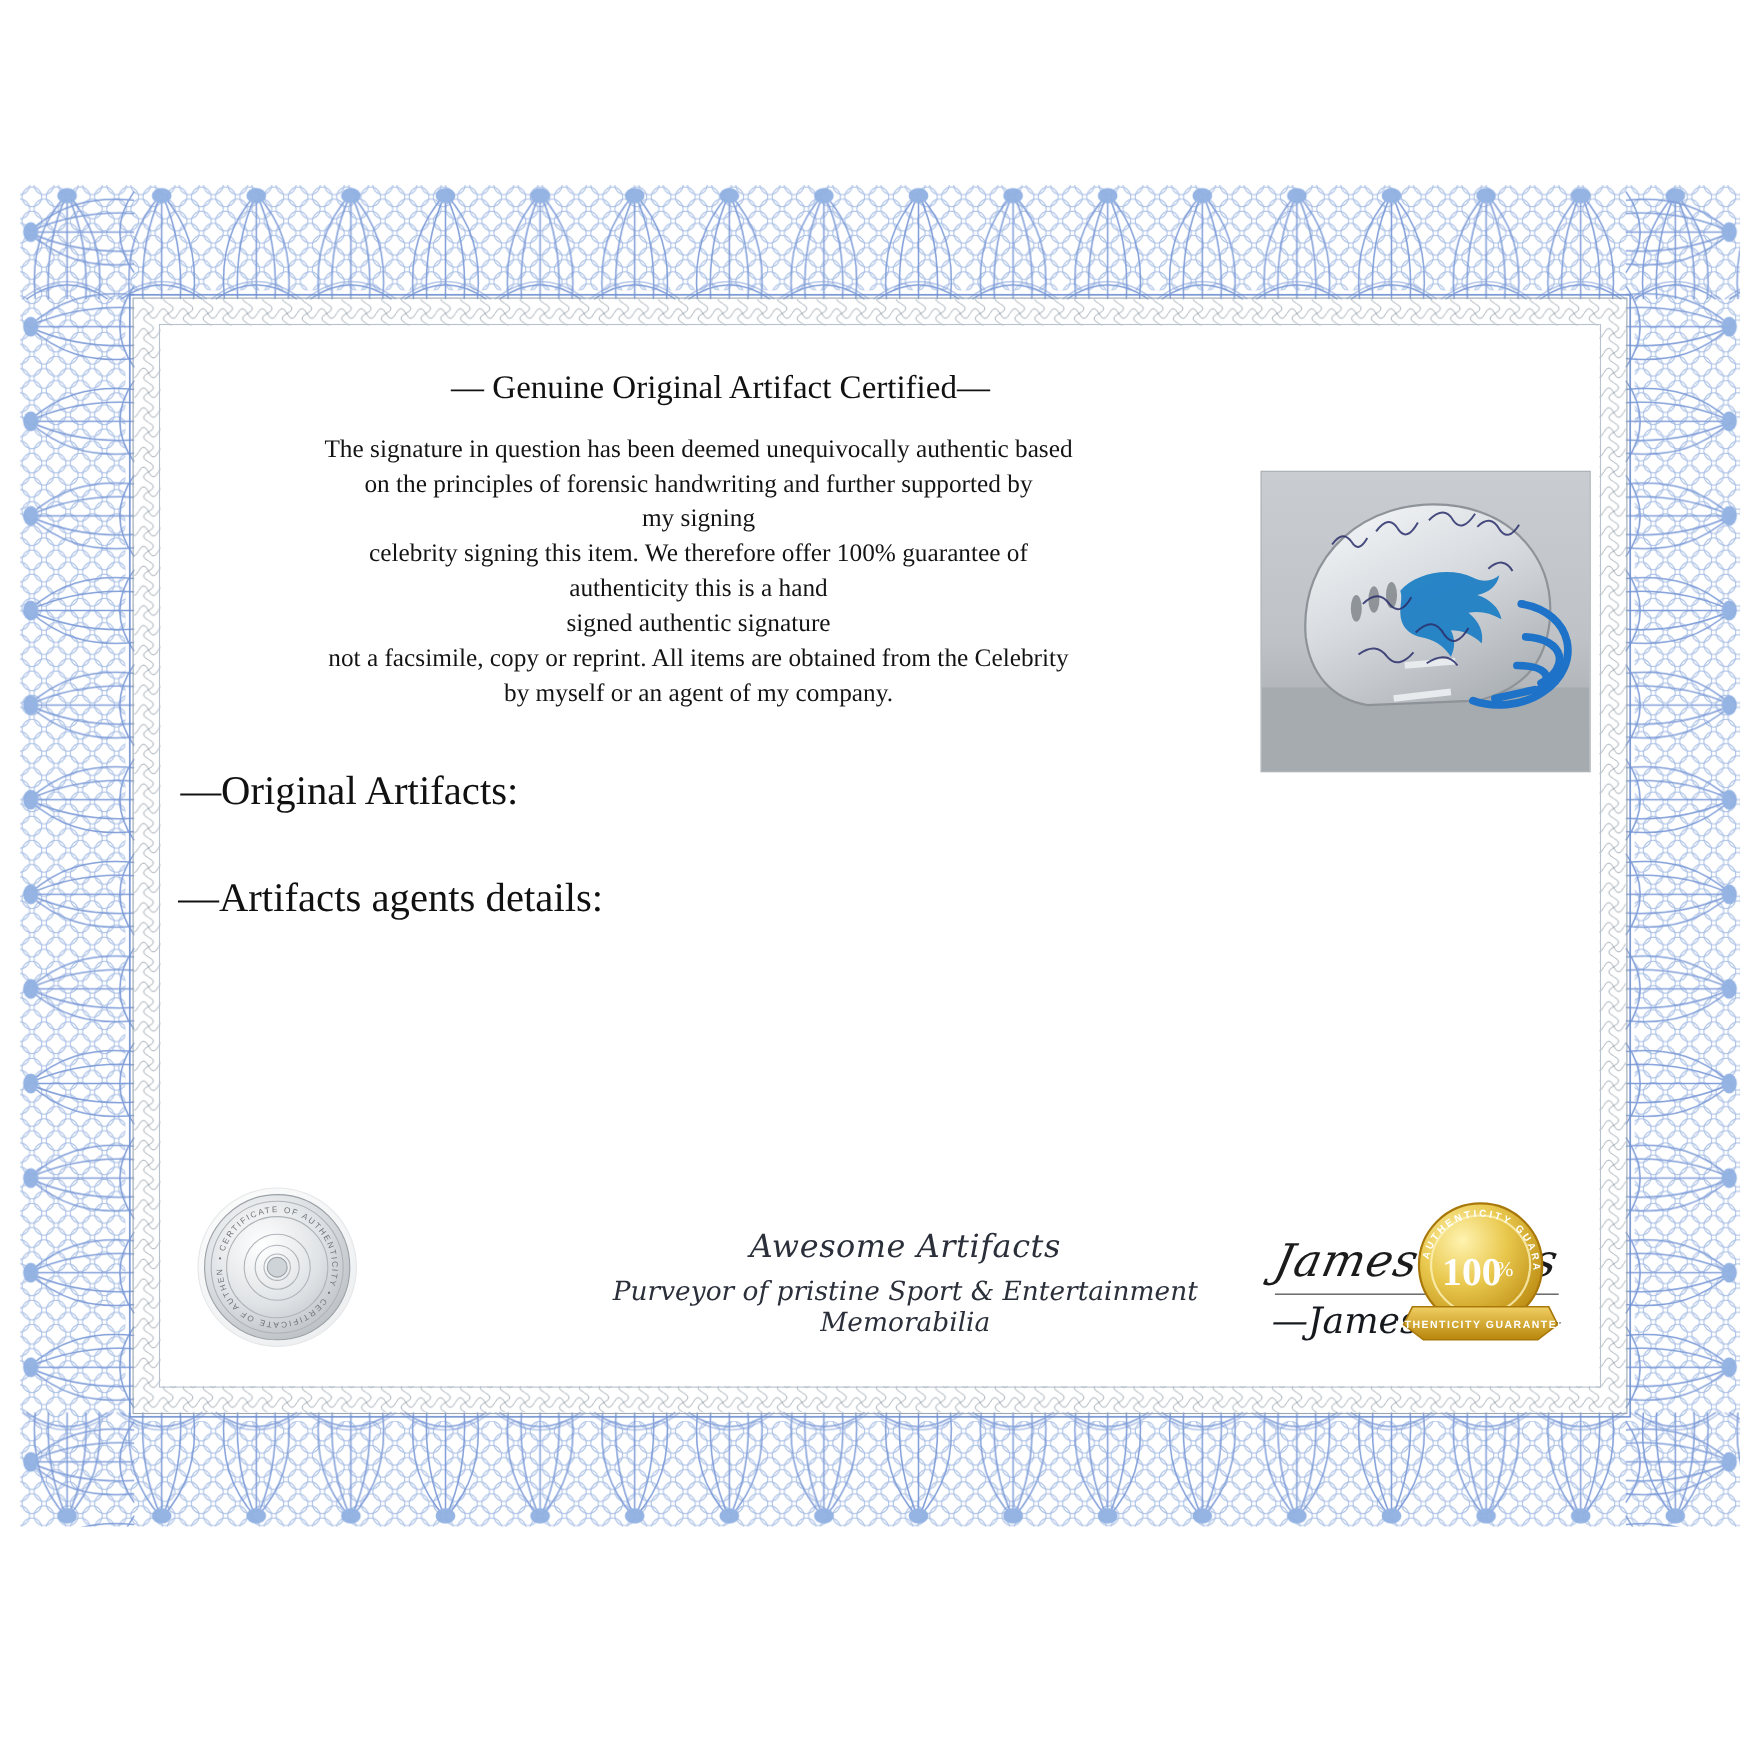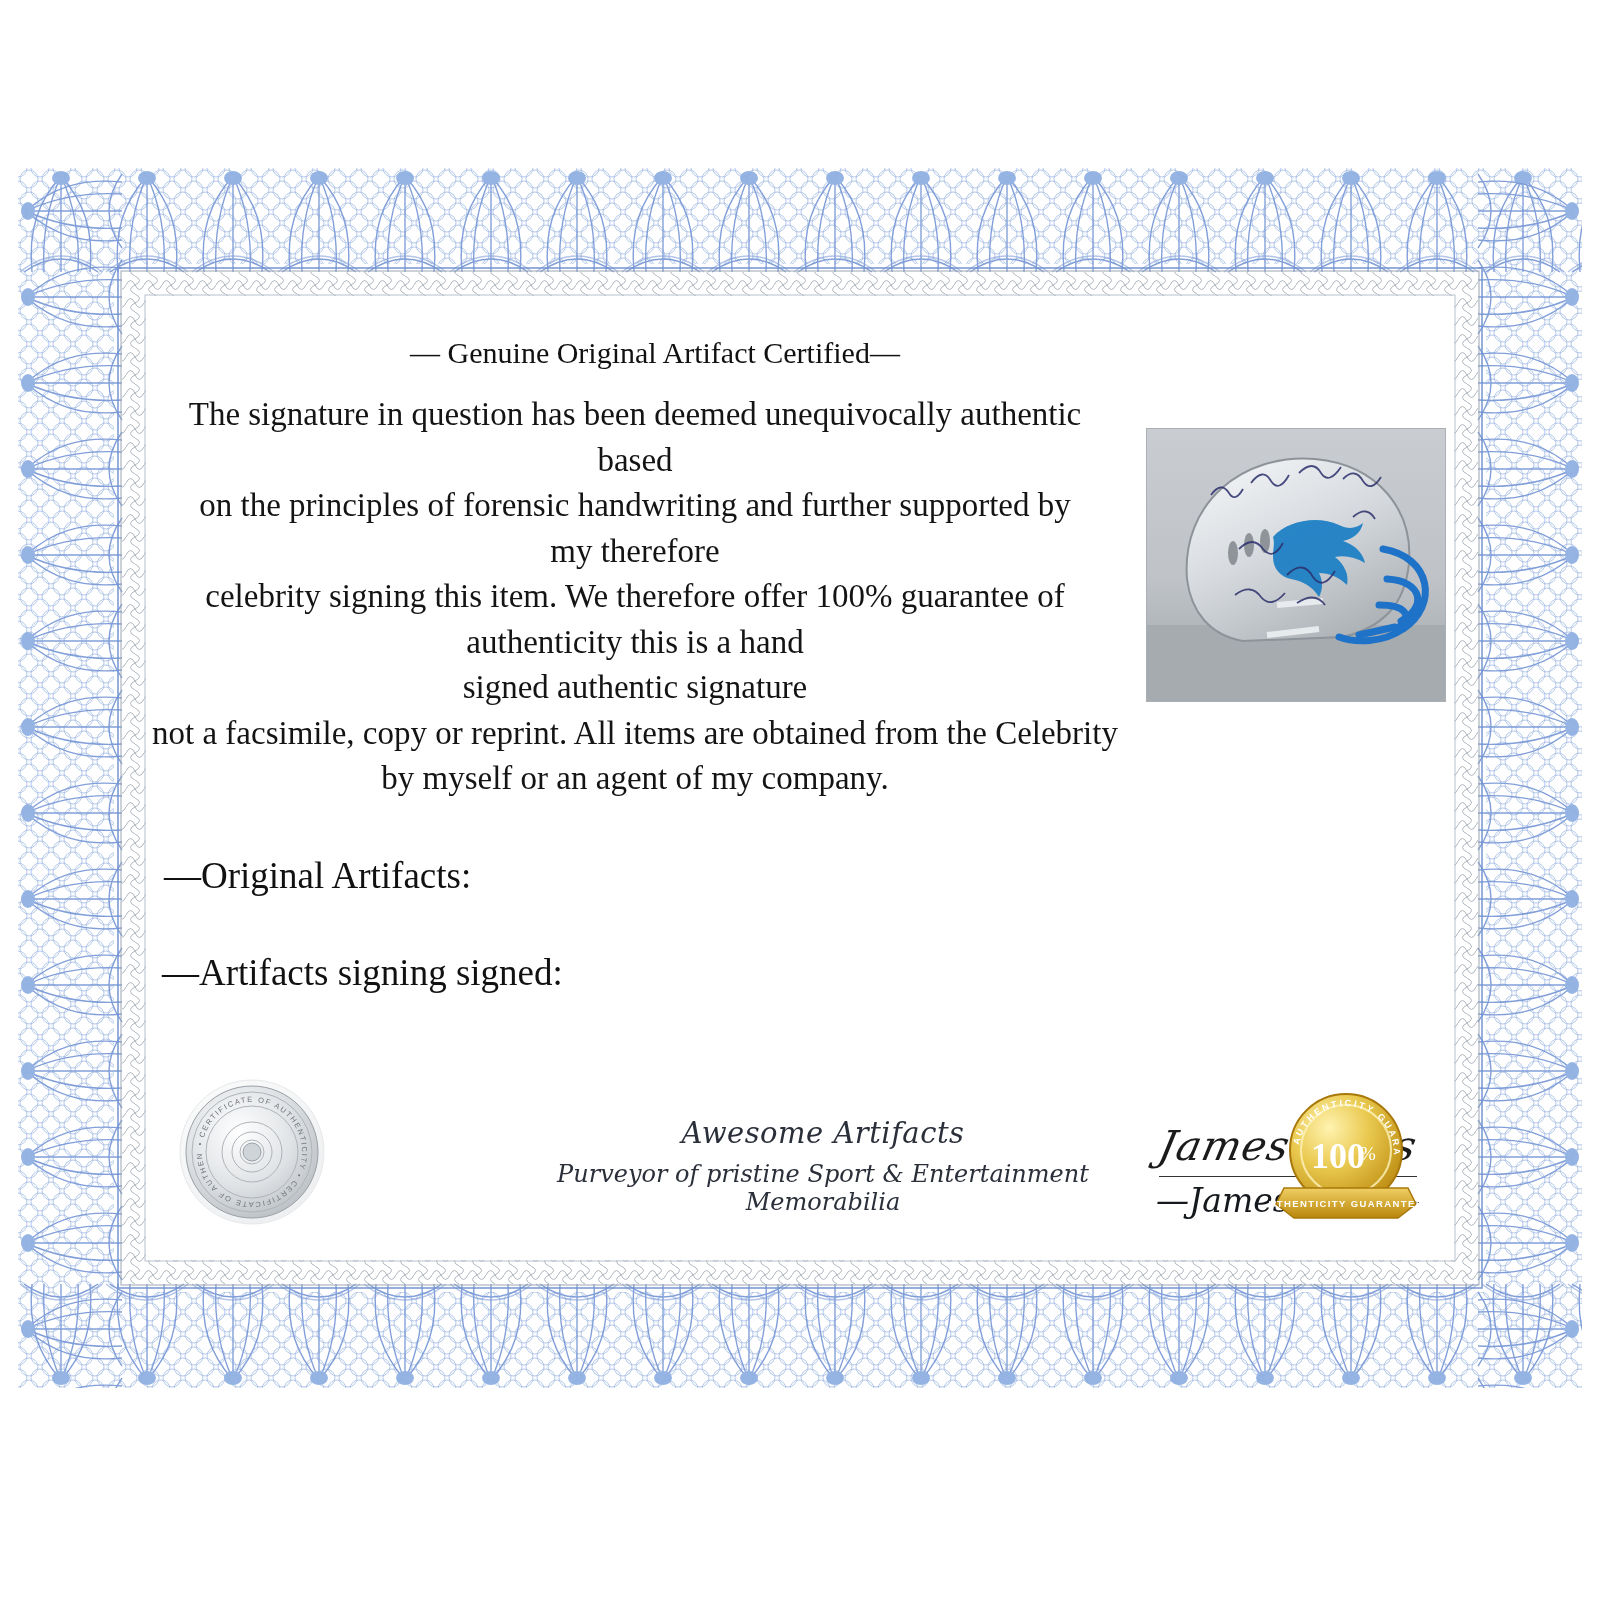--- a/index.html
+++ b/index.html
@@ -60,21 +60,21 @@
     font-size: 30px;
     color: #111;
     margin-top: 40px;
     margin-right: 290px;
   }
 
   #body-block {
     margin-top: 22px;
     margin-right: 330px;
     text-align: center;
-    font-size: 33px;
+    font-size: 23px;
     line-height: 1.38;
     color: #141414;
   }
   #body-block p { margin: 0; }
 
   .heading-line {
     font-size: 37px;
     color: #111;
     margin-left: 14px;
   }
@@ -233,31 +233,31 @@
   </div>
 
   <div id="content">
 
 
     <div id="subtitle">— Genuine Original Artifact Certified—</div>
 
     <div id="body-block">
       <p>The signature in question has been deemed unequivocally authentic based</p>
       <p>on the principles of  forensic handwriting and further supported by</p>
-      <p>my therefore</p>
+      <p>my signing</p>
       <p>celebrity signing this item. We therefore offer 100% guarantee of</p>
       <p>authenticity this is a hand</p>
       <p>signed authentic signature</p>
       <p>not a facsimile, copy or reprint. All items are obtained from the Celebrity</p>
       <p>by myself or an agent of my company.</p>
     </div>
 
     <div class="heading-line" id="orig-artifacts">—Original Artifacts:</div>
 
-    <div class="heading-line" id="signing-details">—Artifacts signing signed:</div>
+    <div class="heading-line" id="signing-details">—Artifacts agents details:</div>
 
     <div id="helmet-photo">
       <svg width="298" height="272" viewBox="0 0 298 272">
         <defs>
           <linearGradient id="bgwall" x1="0" y1="0" x2="0" y2="1">
             <stop offset="0%" stop-color="#c9ccd0"></stop>
             <stop offset="55%" stop-color="#bfc3c7"></stop>
             <stop offset="100%" stop-color="#9fa4a8"></stop>
           </linearGradient>
           <linearGradient id="shell" x1="0.2" y1="0" x2="0.8" y2="1">

